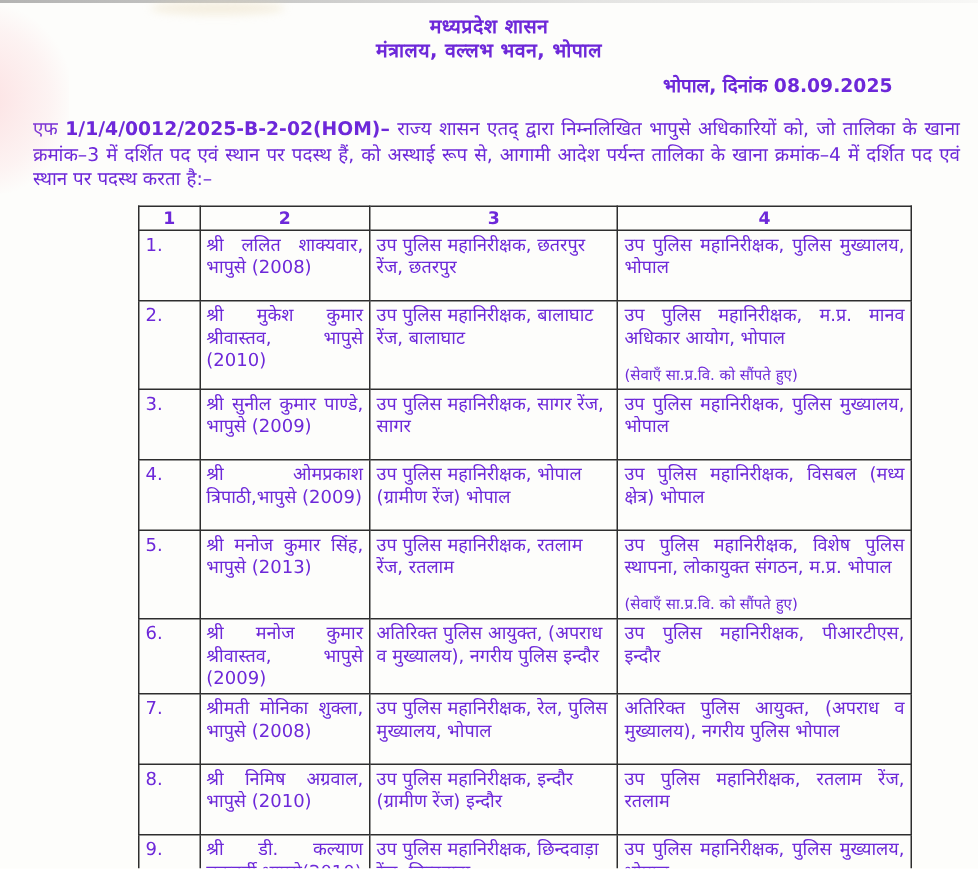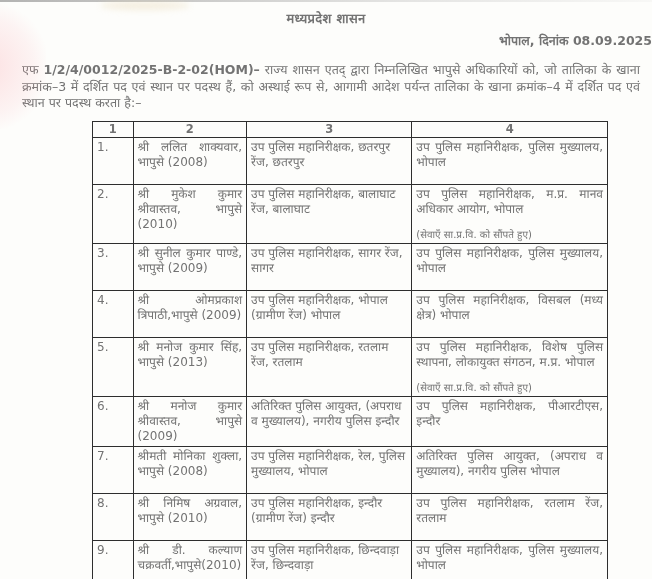--- a/index.html
+++ b/index.html
@@ -1,20 +1,20 @@
 <!DOCTYPE html>
 <html><head>
 <meta charset="utf-8">
 <style>
   html,body { margin:0; padding:0; }
   .page {
     position:relative;
     width:652px; height:579px;
     background:#fdfdfb;
-    color:#737373;
+    color:#6d28d9;
     font-family:"DejaVu Sans", sans-serif;
     overflow:hidden;
     box-sizing:border-box;
   }
   
   .scan-top-line {
     position:absolute; top:0; left:0; width:652px; height:2px;
     background:linear-gradient(to right, rgba(90,90,90,.45), rgba(150,150,150,.25) 60%, rgba(200,200,200,.1));
   }
   .scan-pink {
@@ -28,20 +28,21 @@
   .doc-header {
     padding-top:11px;
     text-align:center;
     font-weight:bold;
     font-size:13px;
     line-height:16px;
     letter-spacing:.3px;
   }
   .place-date {
     text-align:right;
+    padding-right:57px;
     font-weight:bold;
     font-size:12.5px;
     margin-top:5px;
   }
   .intro {
     margin:13px 12px 9px 22px;
     font-size:12.5px;
     line-height:16.5px;
     text-align:justify;
   }
@@ -73,25 +74,26 @@
 </head>
 <body>
 
 <div class="page">
   <div class="scan-top-line"></div>
   <div class="scan-pink"></div>
   <div class="scan-smudge"></div>
 
   <div class="doc-header">
     <div>मध्यप्रदेश शासन</div>
+    <div>मंत्रालय, वल्लभ भवन, भोपाल</div>
   </div>
 
   <div class="place-date">भोपाल, दिनांक 08.09.2025</div>
 
-  <p class="intro"><span>एफ </span><span class="ref">1/2/4/0012/2025-B-2-02(HOM)–</span><span> राज्य शासन एतद् द्वारा निम्नलिखित भापुसे अधिकारियों को, जो तालिका के खाना क्रमांक–3 में दर्शित पद एवं स्थान पर पदस्थ हैं, को अस्थाई रूप से, आगामी आदेश पर्यन्त तालिका के खाना क्रमांक–4 में दर्शित पद एवं स्थान पर पदस्थ करता है:–</span></p>
+  <p class="intro"><span>एफ </span><span class="ref">1/1/4/0012/2025-B-2-02(HOM)–</span><span> राज्य शासन एतद् द्वारा निम्नलिखित भापुसे अधिकारियों को, जो तालिका के खाना क्रमांक–3 में दर्शित पद एवं स्थान पर पदस्थ हैं, को अस्थाई रूप से, आगामी आदेश पर्यन्त तालिका के खाना क्रमांक–4 में दर्शित पद एवं स्थान पर पदस्थ करता है:–</span></p>
 
   <table class="order-table">
     <colgroup>
       <col class="col-sn">
         <col class="col-nm">
         <col class="col-cur">
         <col class="col-new">
     </colgroup>
     <thead>
       <tr class="colnums">

